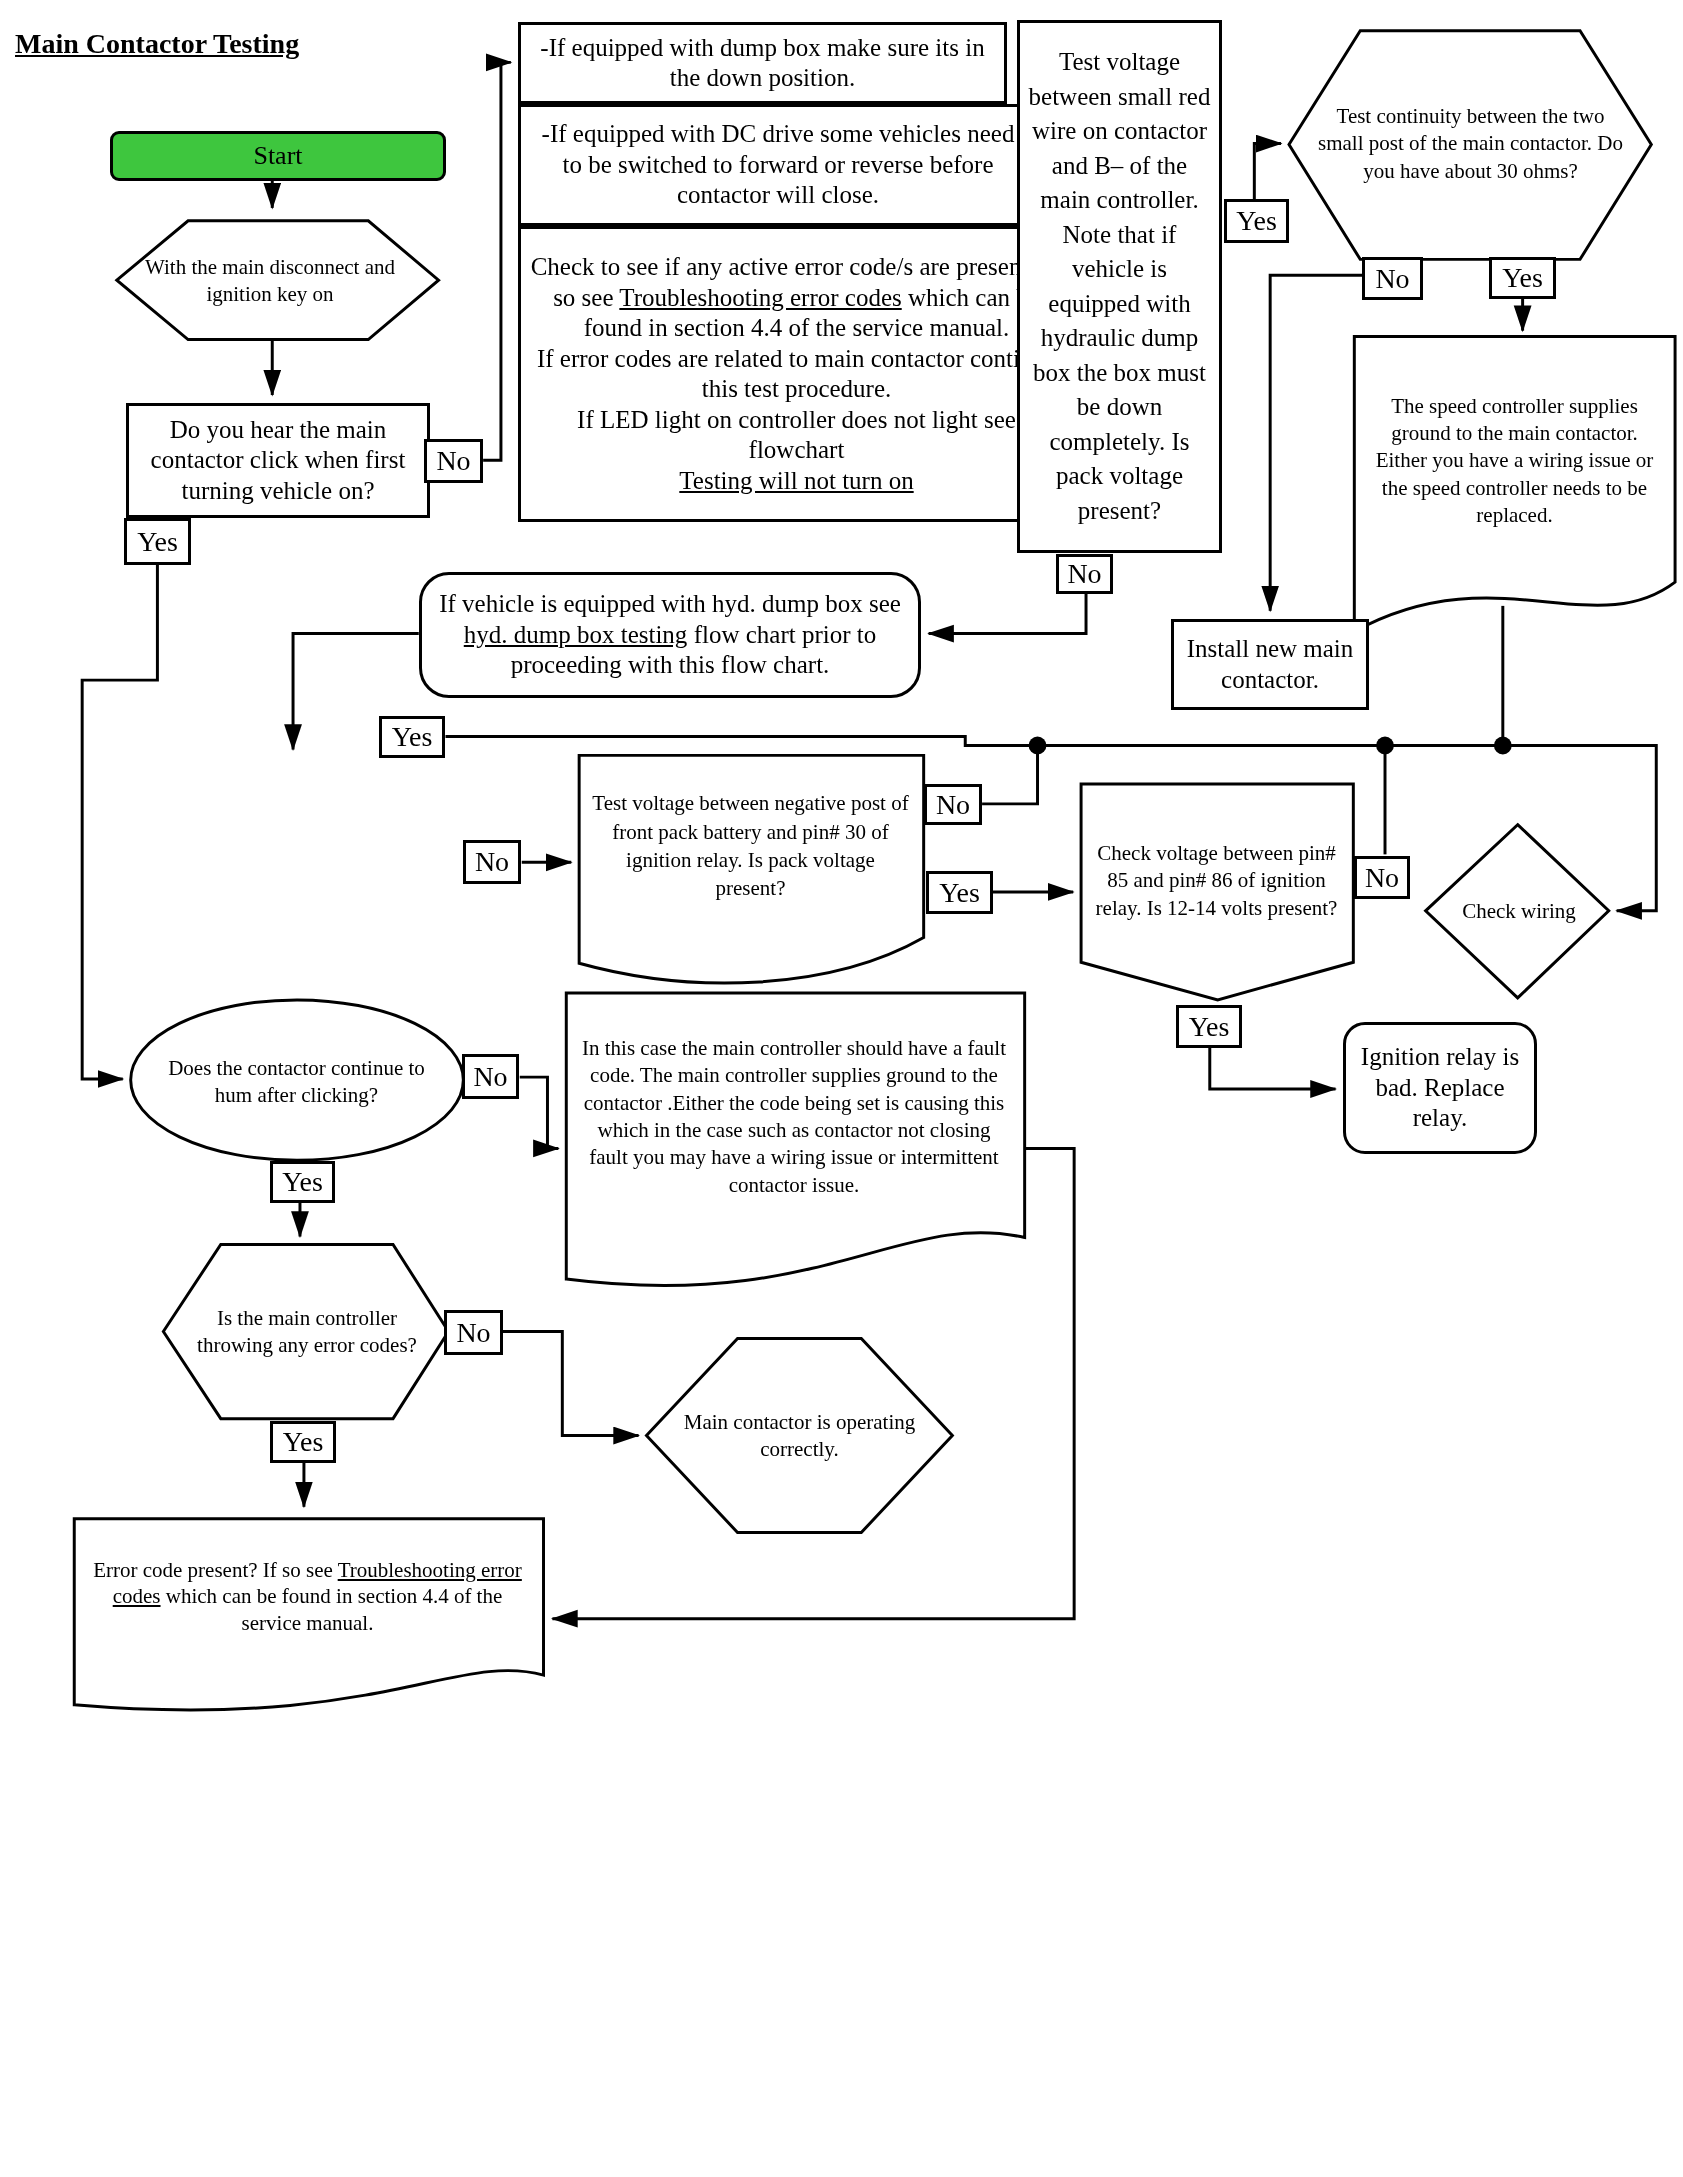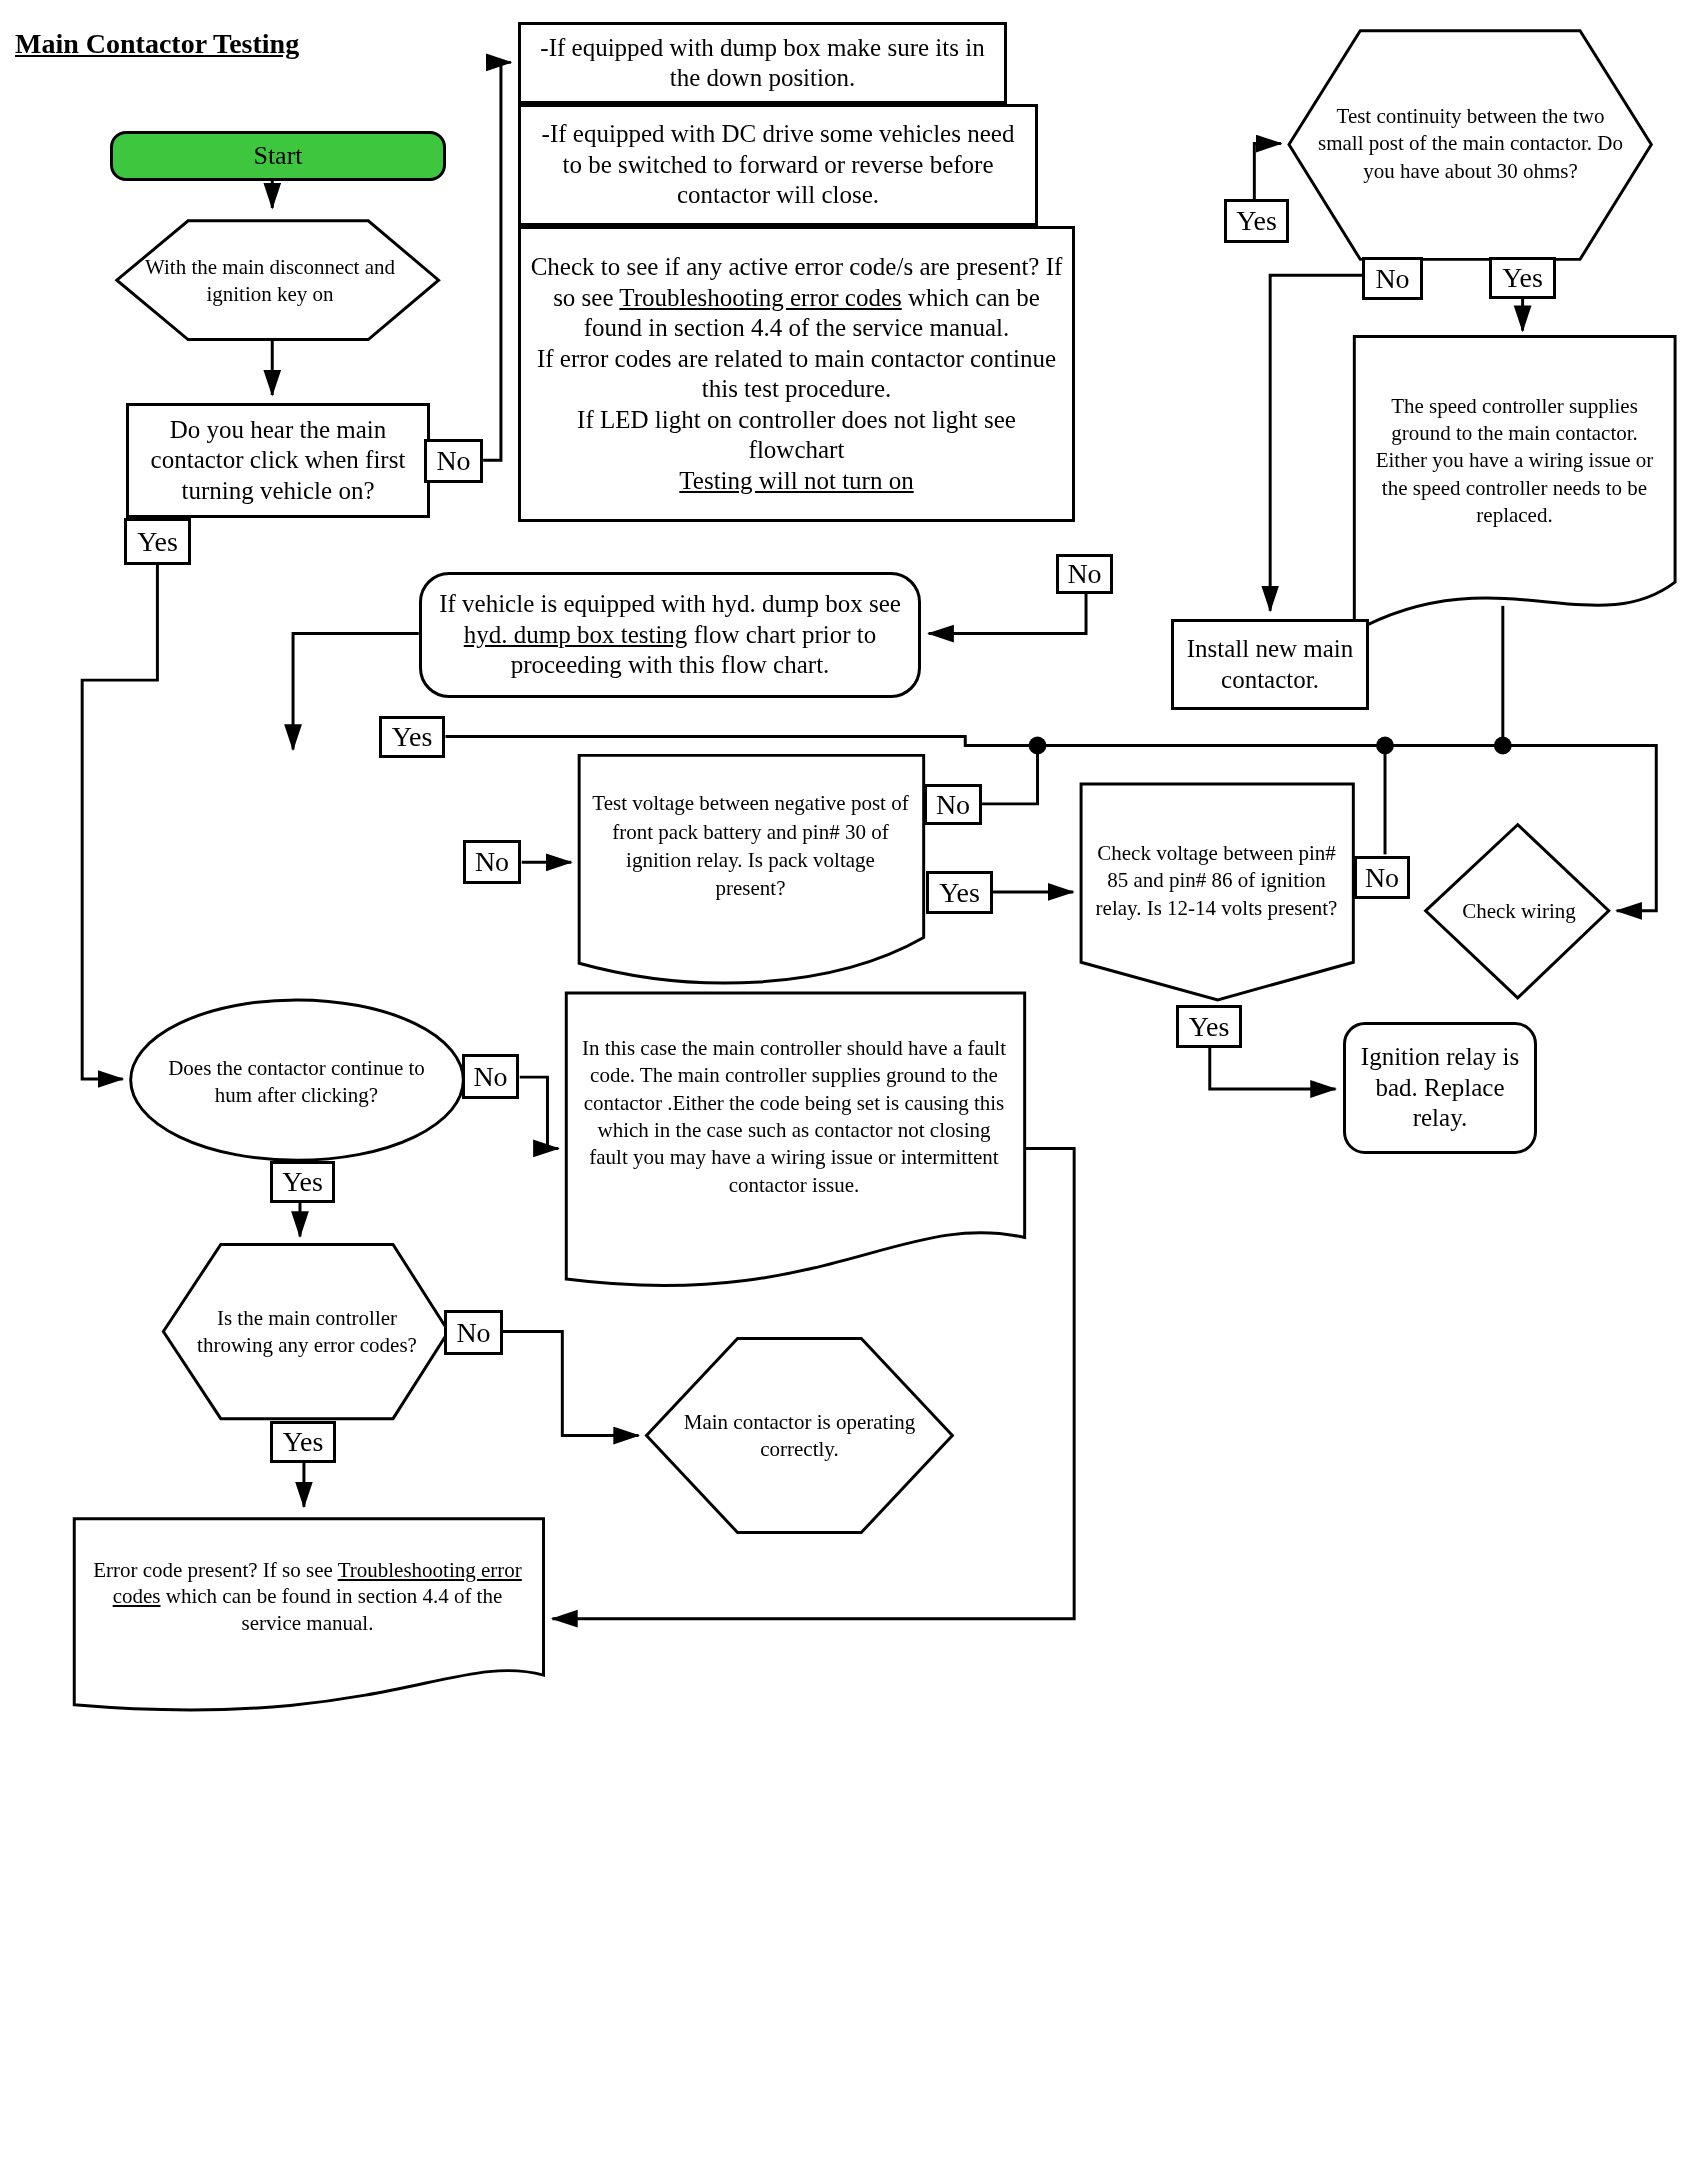--- a/index.html
+++ b/index.html
@@ -12,21 +12,21 @@
        font-size:25px;line-height:1.22;padding:4px 8px;}
   .txt{position:absolute;z-index:3;background:transparent;border:none;
        display:flex;align-items:center;justify-content:center;text-align:center;
        font-size:21px;line-height:1.24;padding:0;}
   .lbl{position:absolute;background:#fff;border:3px solid #000;z-index:4;
        display:flex;align-items:center;justify-content:center;
        font-size:28px;line-height:1;}
   .u{text-decoration:underline;}
   #title{position:absolute;left:15px;top:28px;z-index:3;font-size:28px;font-weight:bold;
          text-decoration:underline;white-space:nowrap;}
-  .start{background:#3ec63e;border-radius:16px;font-size:26px;}
+  .start{background:#3ec63e;border-radius:9px;font-size:26px;}
   .r40{border-radius:40px;}
   .r30{border-radius:30px;}
   .r22{border-radius:22px;}
   .blk{display:block;}
 </style>
 </head>
 <body>
 
 <div id="page">
 
@@ -120,20 +120,23 @@
 
   <div class="box" style="left:518px;top:226px;width:557px;height:296px;">
     <span>
       <span>Check to see if any active error code/s are present? If so see </span><span class="u">Troubleshooting error codes</span><span> which can be found in section 4.4 of the service manual.</span>
       <span class="blk">If error codes are related to main contactor continue this test procedure.</span>
       <span class="blk">If LED light on controller does not light see flowchart</span>
       <span class="blk u">Testing will not turn on</span>
     </span>
   </div>
 
+  <div class="box" style="left:1017px;top:20px;width:205px;height:533px;padding:4px 6px;">
+    <span style="line-height:1.38;">Test voltage between small red wire on contactor and B– of the main controller. Note that if vehicle is equipped with hydraulic dump box the box must be down completely. Is pack voltage present?</span>
+  </div>
 
   <div class="box" style="left:1171px;top:619px;width:198px;height:91px;">
     <span>Install new main contactor.</span>
   </div>
 
   <div class="box r30" style="left:419px;top:572px;width:502px;height:126px;">
     <span>
       <span>If vehicle is equipped with hyd. dump box see </span><span class="u">hyd. dump box testing</span><span> flow chart prior to proceeding with this flow chart.</span>
     </span>
   </div>

